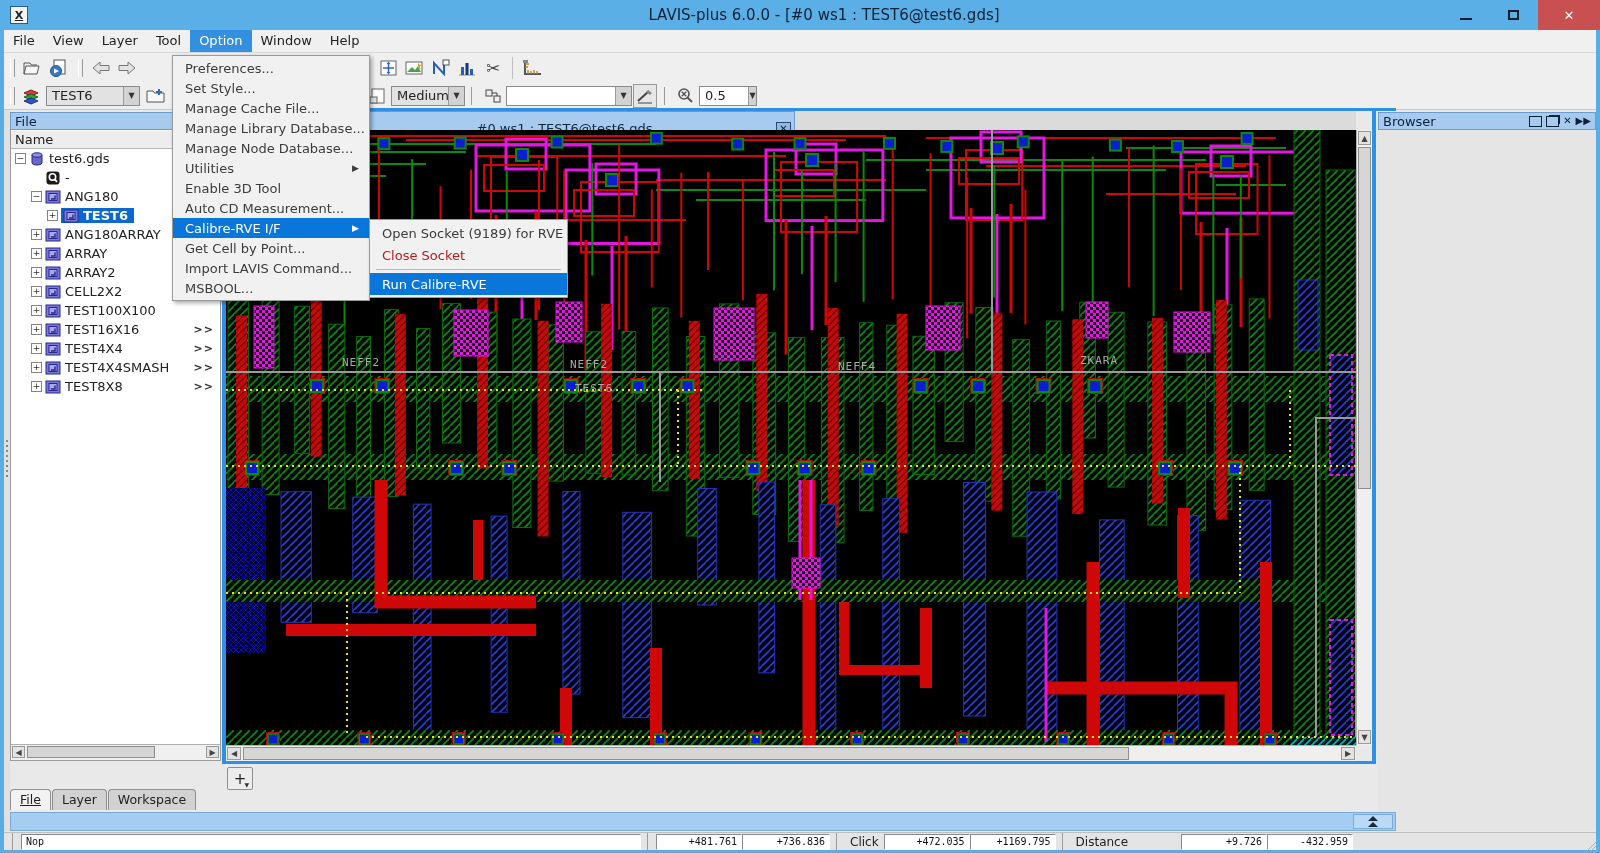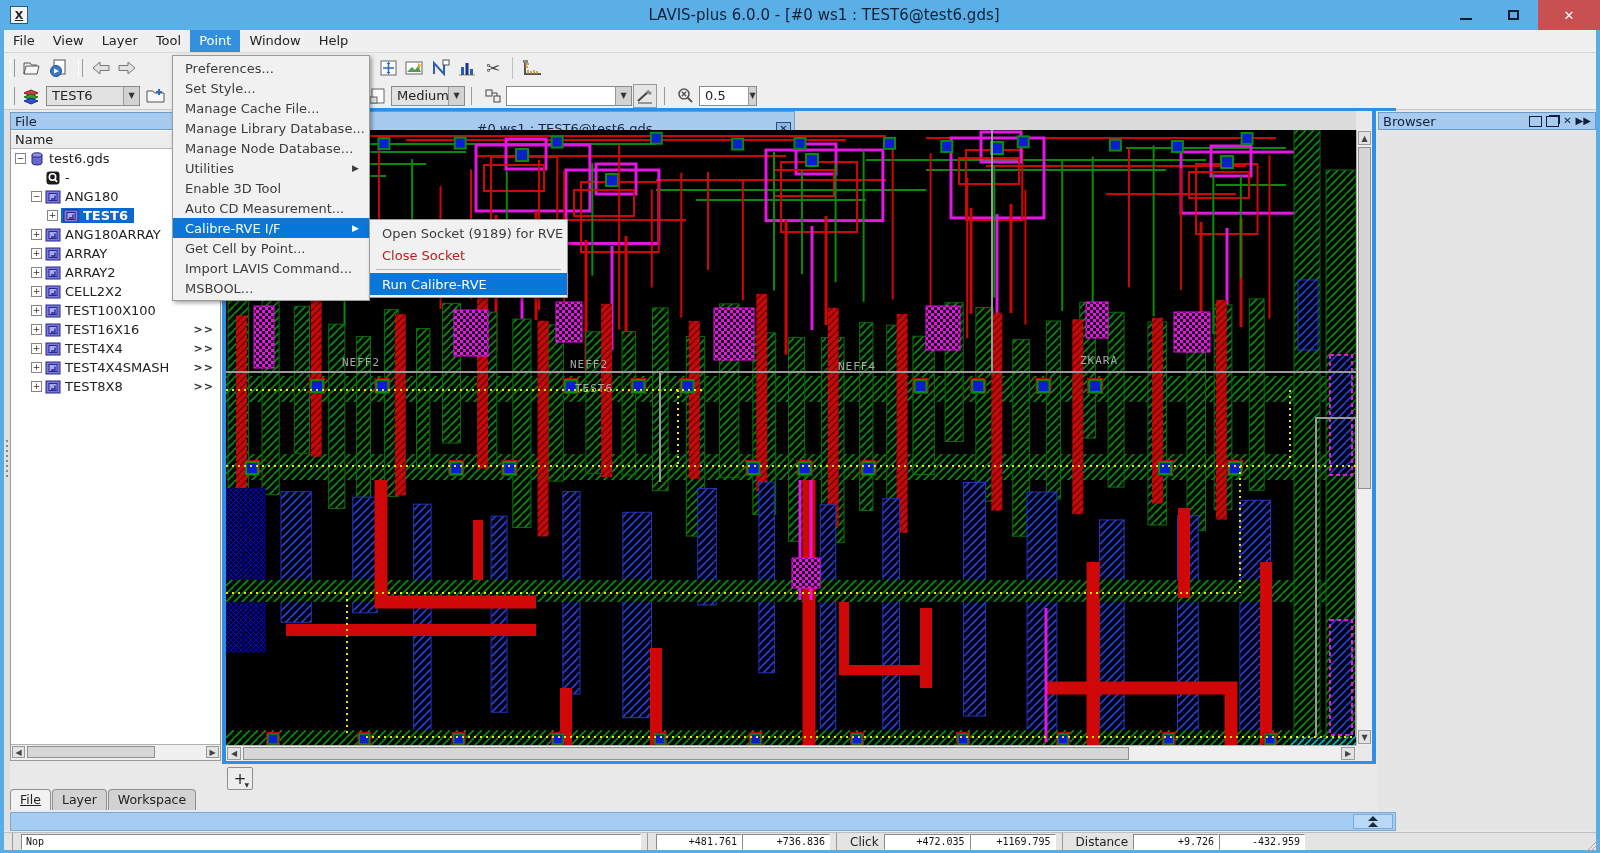--- a/index.html
+++ b/index.html
@@ -177,21 +177,21 @@
       <div class="max-glyph"></div>
     </div>
   <div class="cap-btn cap-close">✕</div>
 </div>
 
 <div class="menubar">
   <div class="menu-item">File</div>
   <div class="menu-item">View</div>
   <div class="menu-item">Layer</div>
   <div class="menu-item">Tool</div>
-  <div class="menu-item active">Point</div>
+  <div class="menu-item active">Option</div>
   <div class="menu-item">Window</div>
   <div class="menu-item">Help</div>
 </div>
 
 <div class="toolrow toolrow1">
   <div class="grip"></div>
   <div class="tbtn">
     <svg width="20" height="16">
         <path d="M1 14 L3 6 L16 6 L14 14 Z" fill="#F7F7F7" stroke="#555"></path>
         <path d="M1 14 L1 3 L7 3 L8.5 5 L14 5" fill="none" stroke="#555"></path>
@@ -863,16 +863,16 @@
   </div>
   <div class="grip2"></div>
   <div class="sfield" style="width:86px;">+481.761</div>
   <div class="sfield" style="width:88px;">+736.836</div>
   <div class="grip2"></div>
   <span class="slabel">Click</span>
   <div class="sfield" style="width:86px;">+472.035</div>
   <div class="sfield" style="width:86px;">+1169.795</div>
   <div class="grip2"></div>
   <span class="slabel">Distance</span>
-  <div class="sfield" style="width:86px;">+9.726</div>
+  <div class="sfield" style="width:86px;margin-left:48px;">+9.726</div>
   <div class="sfield" style="width:86px;">-432.959</div>
 </div>
 <div class="resize-grip"></div>
 
 </body></html>

